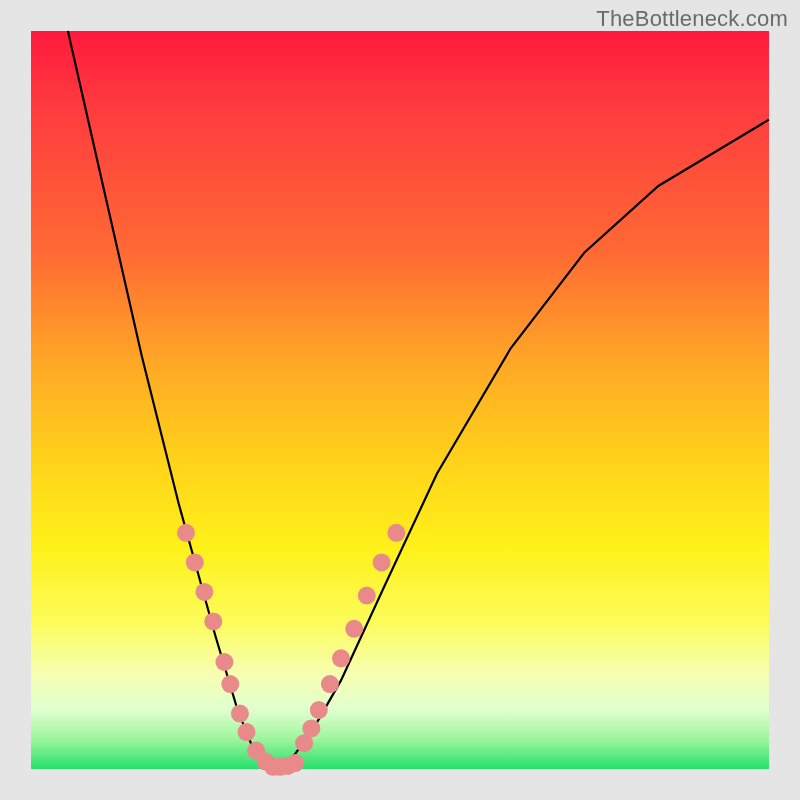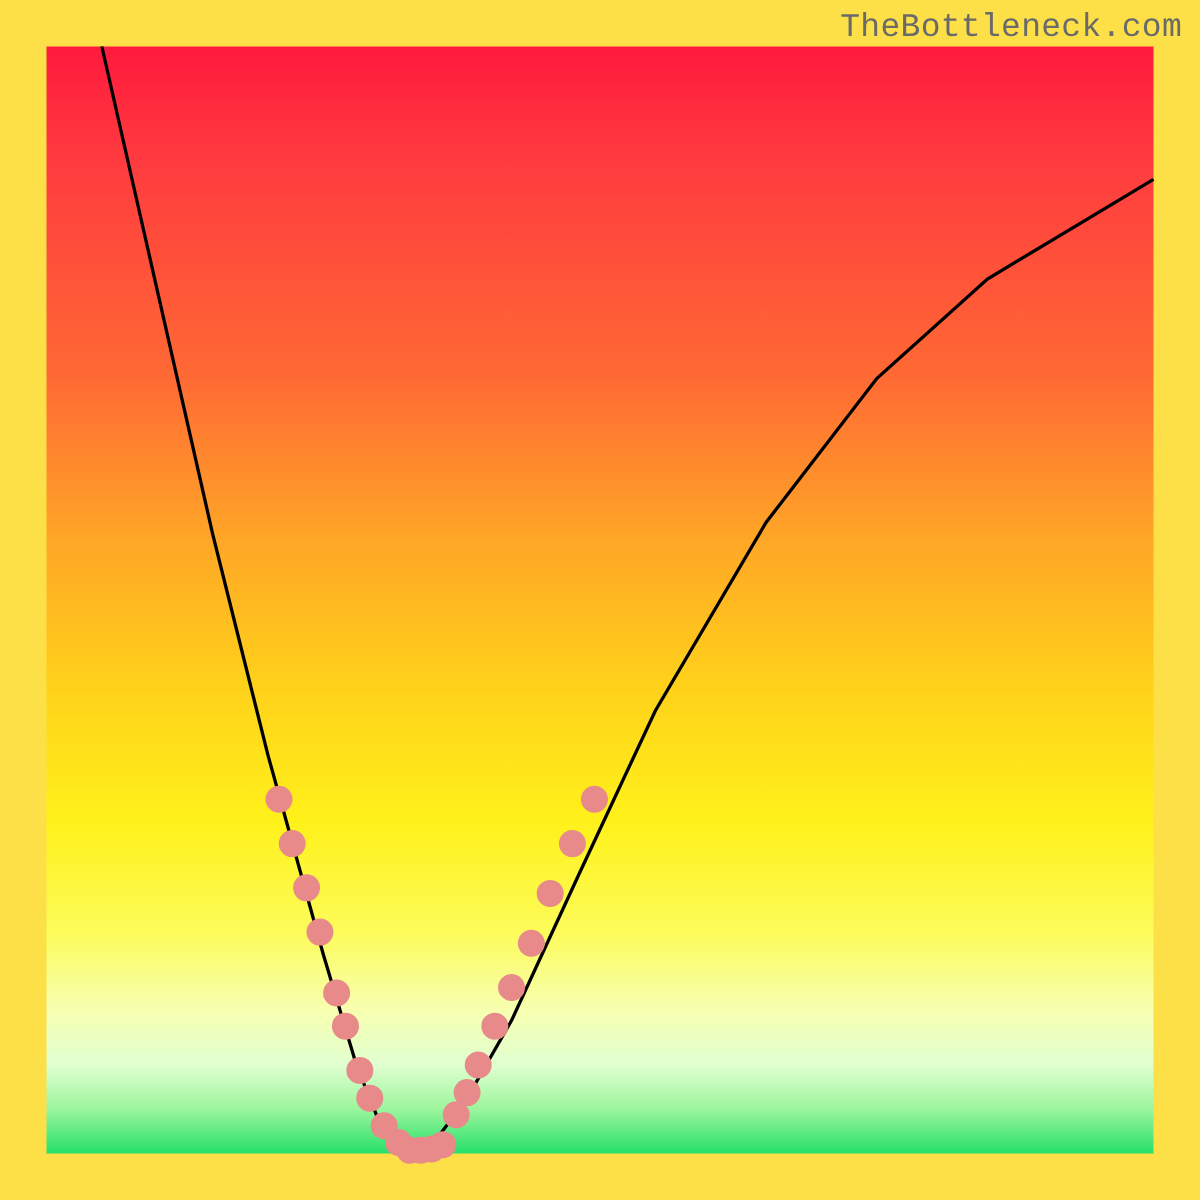--- a/index.html
+++ b/index.html
@@ -10,22 +10,21 @@
     background: #000;
     font-family: Arial, Helvetica, sans-serif;
     overflow: hidden;
   }
   .frame {
     position: absolute;
     left: 0;
     top: 0;
     width: 800px;
     height: 800px;
-    background: #fde047;
-    font-family: Liberation Mono, monospace;
+    background: #e5e5e5;
   }
   .plot {
     position: absolute;
     left: 31px;
     top: 31px;
     width: 738px;
     height: 738px;
     
     background: linear-gradient(to bottom,
       #ff1a3d 0%,

